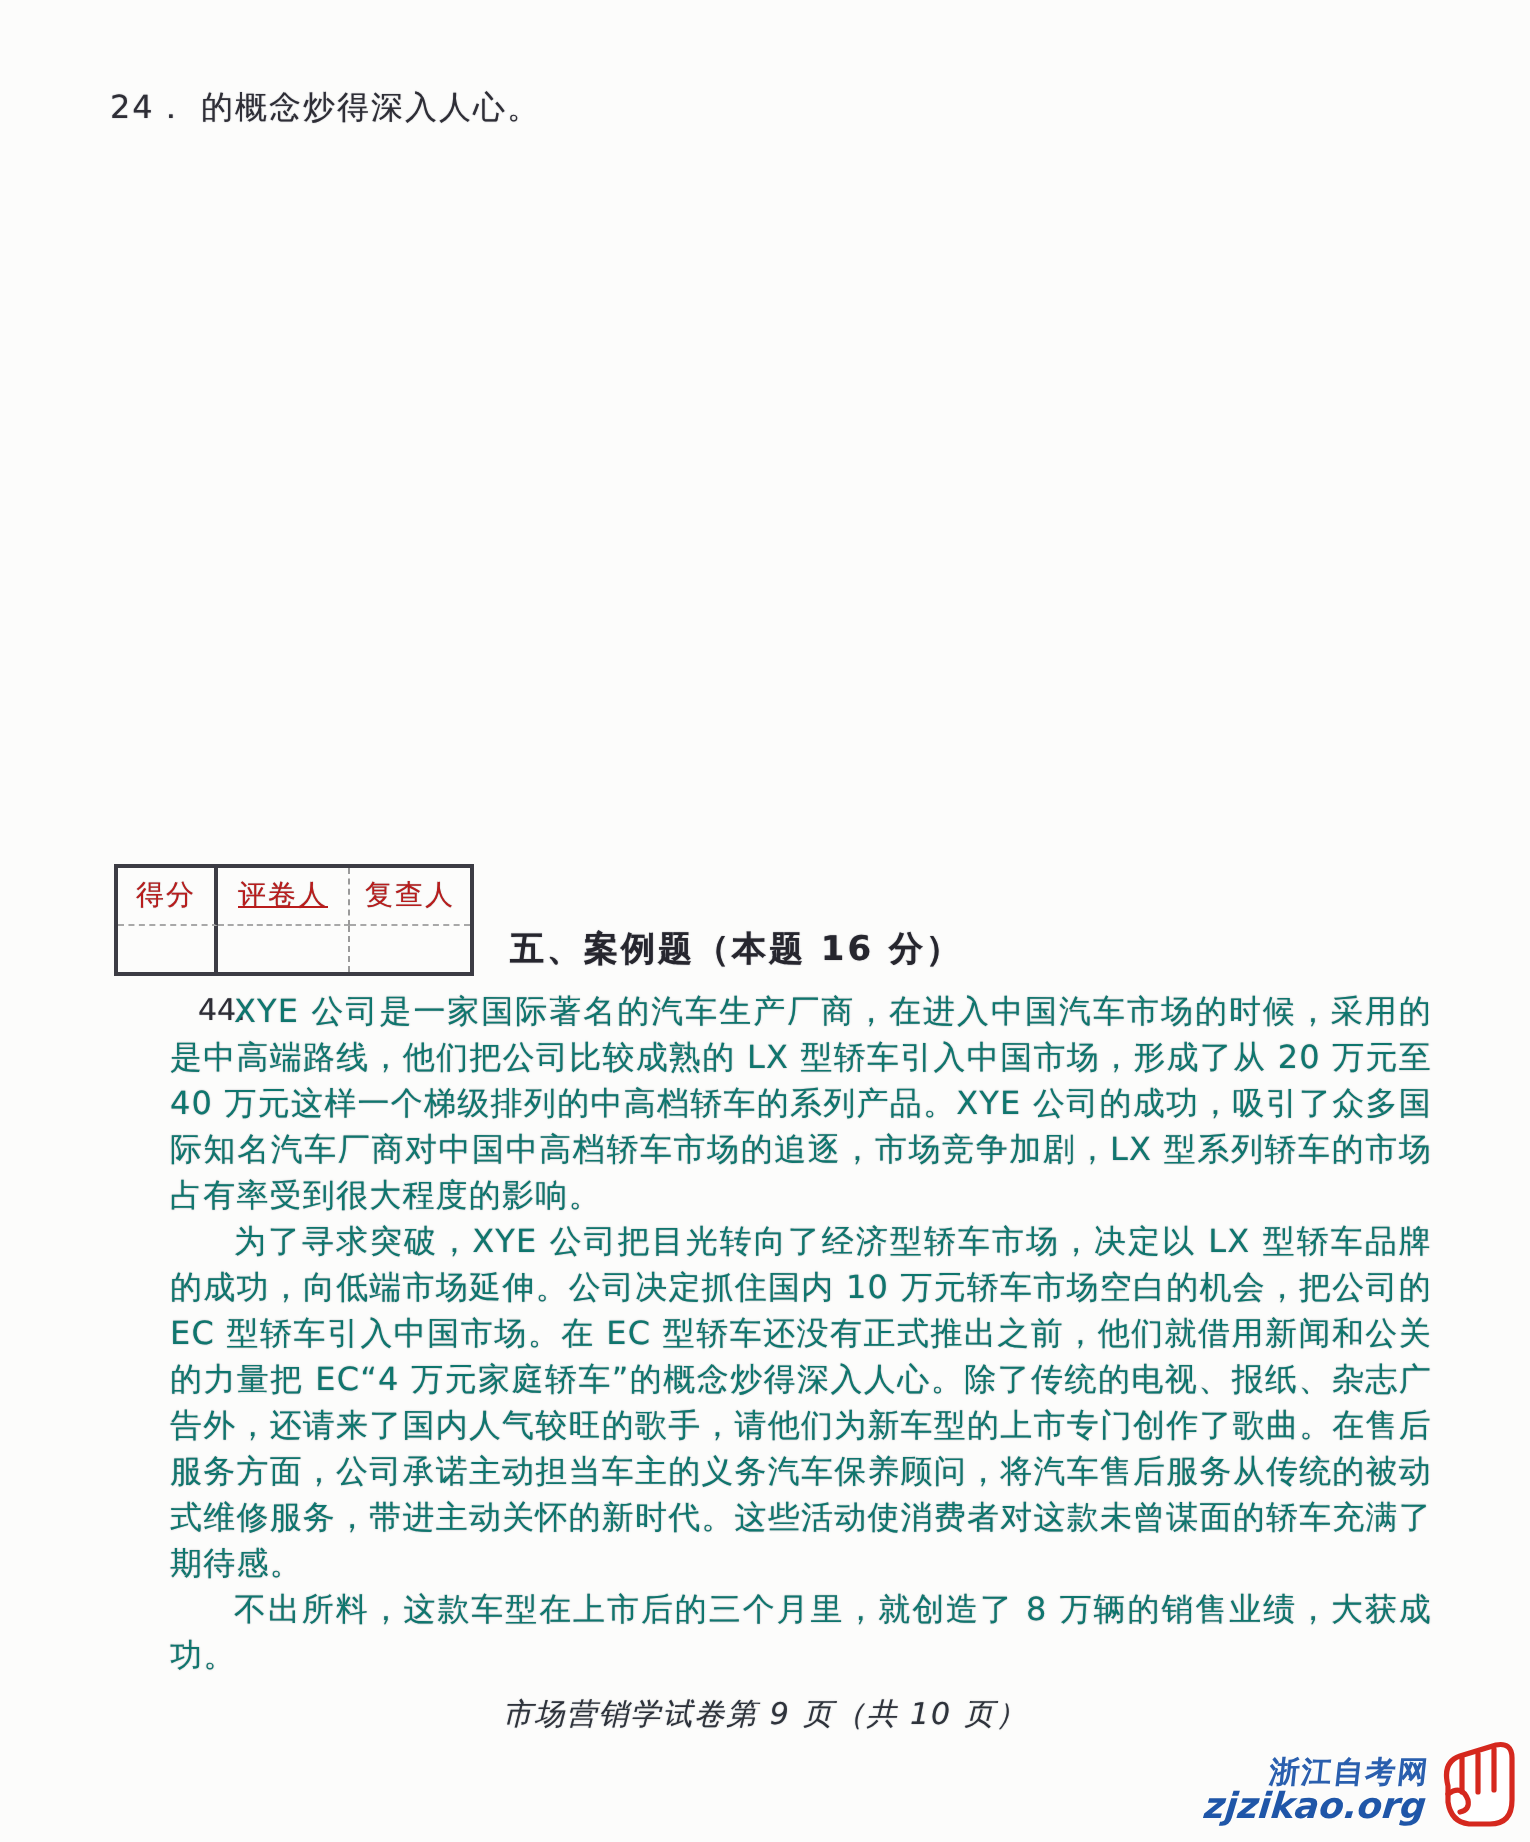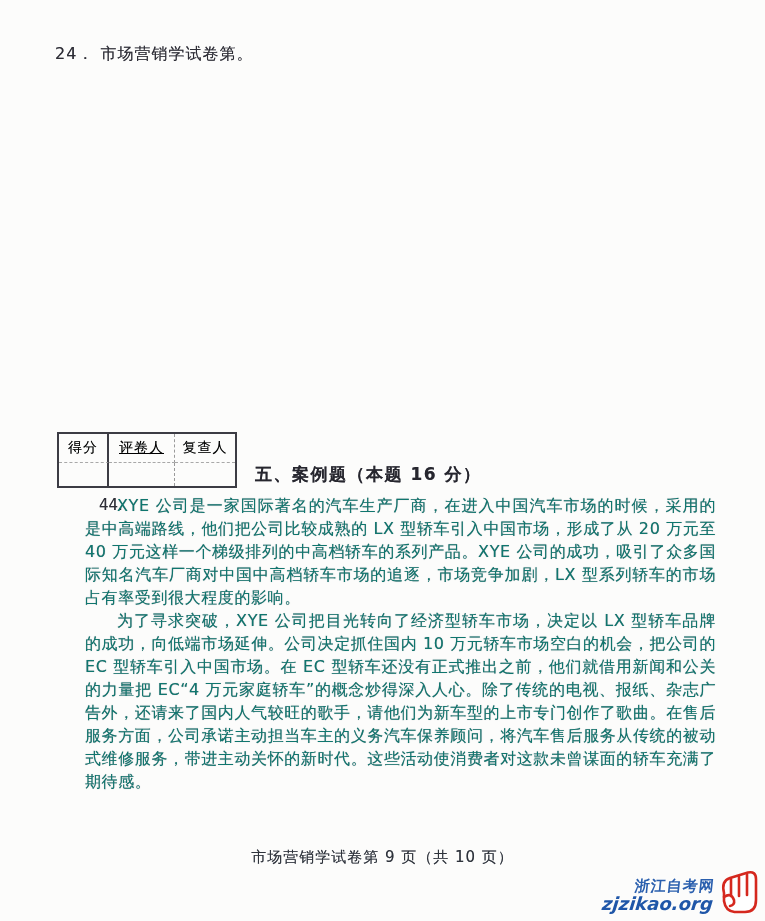--- a/index.html
+++ b/index.html
@@ -29,21 +29,21 @@
     box-sizing:border-box;
     display:grid;
     grid-template-columns:50px 66px 1fr;
     grid-template-rows:29px 1fr;
     background:#fcfcfb;
   }
   .score-table .cell{
     font-size:14px;
     display:flex;align-items:center;justify-content:center;
     letter-spacing:1px;
-    color:#000000;
+    color:#b91c1c;
     text-shadow:0 0 .5px rgba(40,50,48,.5);
     box-sizing:border-box;
   }
   .score-table .c1{border-right:2px solid #3c3c44;}
   .score-table .c2{border-right:1px dashed #9a9a9a;text-decoration:underline;}
   .score-table .hdr{border-bottom:1px dashed #a8a8a8;}
   
   .section-title{
     position:absolute;left:255px;top:448px;
     font-size:17px;font-weight:bold;
@@ -70,20 +70,21 @@
     text-shadow:0 0 .7px rgba(40,40,58,.5);
   }
   .case-body p{margin:0;text-indent:2em;}
   
   .footer{
     position:absolute;left:0;top:848px;width:765px;
     text-align:center;
     font-size:15px;letter-spacing:1px;
     color:#2e333b;
     text-shadow:0 0 .6px rgba(40,45,60,.55);
+    font-style:italic;
   }
   
   .logo{
     position:absolute;right:6px;bottom:4px;
     display:flex;align-items:flex-end;
   }
   .logo-text{
     text-align:right;
     line-height:1.05;
     transform:skewX(-6deg);
@@ -103,38 +104,39 @@
   }
   .fist{width:42px;height:48px;margin-left:1px;}
 </style>
 </head>
 <body>
 
 <div class="page">
 
   <div class="q43">
     <span>24．</span>
-    <span>市场营销学试卷第。</span>
+    <span>的概念炒得深入人心。</span>
   </div>
 
   <div class="score-table">
     <div class="cell hdr c1">得分</div>
     <div class="cell hdr c2">评卷人</div>
     <div class="cell hdr">复查人</div>
     <div class="cell c1"></div>
     <div class="cell c2"></div>
     <div class="cell"></div>
   </div>
 
   <div class="section-title">五、案例题（本题 16 分）</div>
 
   <div class="q44-number">44.</div>
   <div class="case-body">
     <p>XYE 公司是一家国际著名的汽车生产厂商，在进入中国汽车市场的时候，采用的是中高端路线，他们把公司比较成熟的 LX 型轿车引入中国市场，形成了从 20 万元至 40 万元这样一个梯级排列的中高档轿车的系列产品。XYE 公司的成功，吸引了众多国际知名汽车厂商对中国中高档轿车市场的追逐，市场竞争加剧，LX 型系列轿车的市场占有率受到很大程度的影响。</p>
     <p>为了寻求突破，XYE 公司把目光转向了经济型轿车市场，决定以 LX 型轿车品牌的成功，向低端市场延伸。公司决定抓住国内 10 万元轿车市场空白的机会，把公司的 EC 型轿车引入中国市场。在 EC 型轿车还没有正式推出之前，他们就借用新闻和公关的力量把 EC“4 万元家庭轿车”的概念炒得深入人心。除了传统的电视、报纸、杂志广告外，还请来了国内人气较旺的歌手，请他们为新车型的上市专门创作了歌曲。在售后服务方面，公司承诺主动担当车主的义务汽车保养顾问，将汽车售后服务从传统的被动式维修服务，带进主动关怀的新时代。这些活动使消费者对这款未曾谋面的轿车充满了期待感。</p>
+    <p>不出所料，这款车型在上市后的三个月里，就创造了 8 万辆的销售业绩，大获成功。</p>
   </div>
 
   <div class="footer">市场营销学试卷第 9 页（共 10 页）</div>
 
   <div class="logo">
     <div class="logo-text">
       <span class="logo-name">浙江自考网</span>
       <span class="logo-url">zjzikao.org</span>
     </div>
     <svg class="fist" viewBox="0 0 42 48" xmlns="http://www.w3.org/2000/svg">

